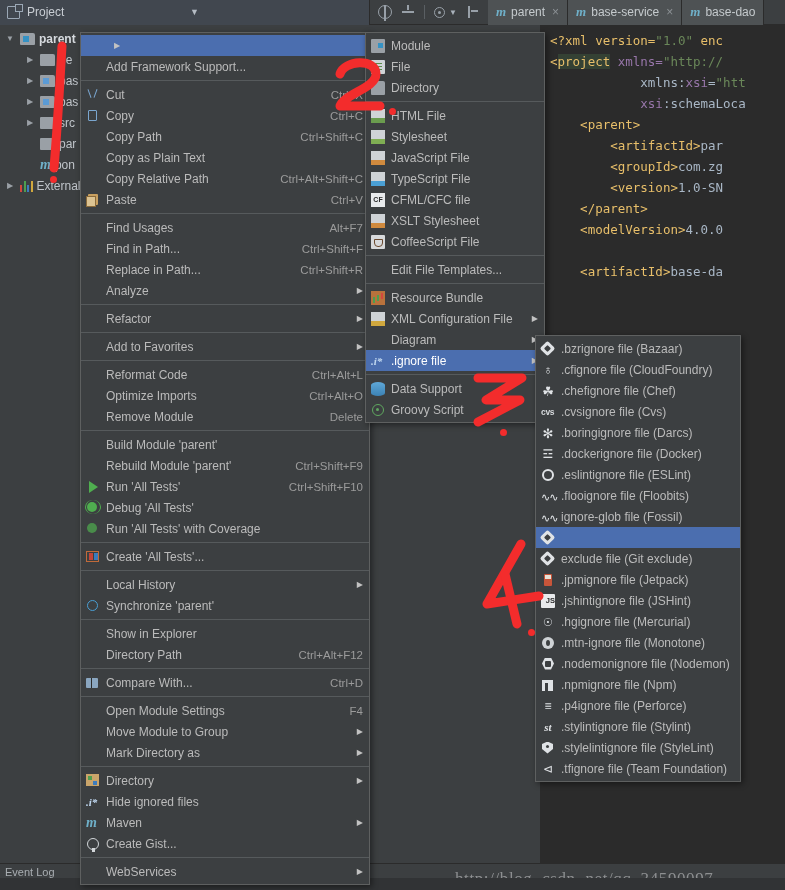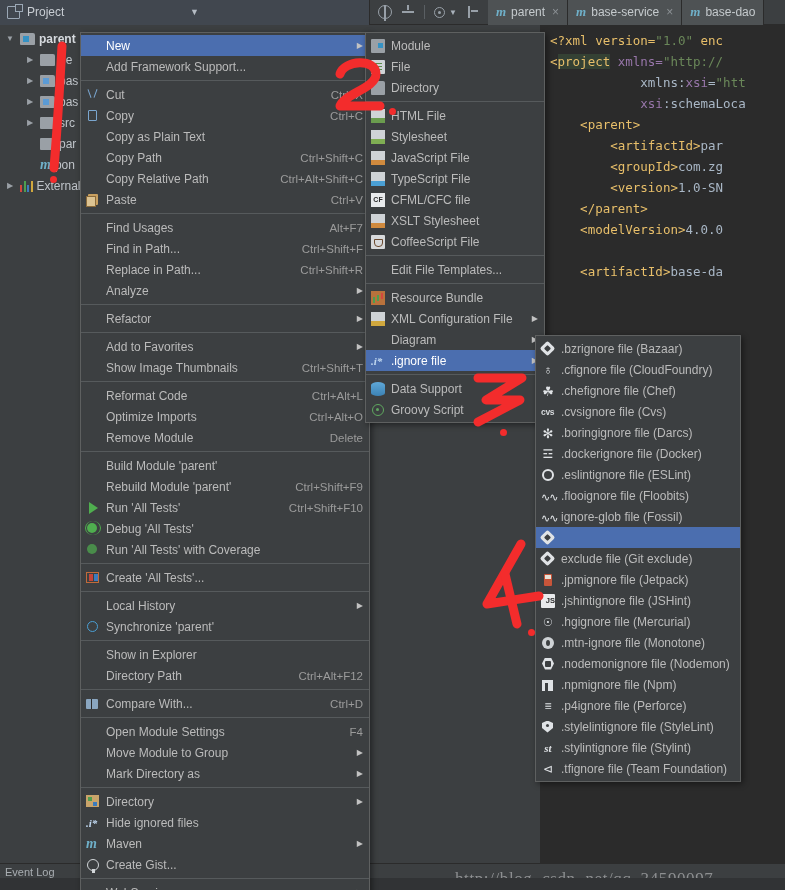--- a/index.html
+++ b/index.html
@@ -282,21 +282,20 @@
         <span class="tlbl">External</span>
       </div>
     </div>
 
   <div class="gutterline"></div>
   <div class="editor" id="editor"><div><span class="ktag">&lt;?xml version=</span><span class="kstr">"1.0"</span><span class="ktag"> enc</span></div><div><span class="ktag">&lt;</span><span class="khl">project</span><span class="kattr"> xmlns=</span><span class="kstr">"http://</span></div><div><span class="ktxt">            xmlns:</span><span class="kattr">xsi</span><span class="ktxt">=</span><span class="kstr">"htt</span></div><div><span class="ktxt">            </span><span class="kattr">xsi</span><span class="ktxt">:schemaLoca</span></div><div><span class="ktag">    &lt;parent&gt;</span></div><div><span class="ktag">        &lt;artifactId&gt;</span><span class="ktxt">par</span></div><div><span class="ktag">        &lt;groupId&gt;</span><span class="ktxt">com.zg</span></div><div><span class="ktag">        &lt;version&gt;</span><span class="ktxt">1.0-SN</span></div><div><span class="ktag">    &lt;/parent&gt;</span></div><div><span class="ktag">    &lt;modelVersion&gt;</span><span class="ktxt">4.0.0</span></div><div>&nbsp;</div><div><span class="ktag">    &lt;artifactId&gt;</span><span class="ktxt">base-da</span></div></div>
 
   <div class="menu" id="menu1">
       <div class="mi sel">
         <span class="ico"></span>
-        <span class="txt">New</span>
         <span class="arr">▶</span>
       </div>
       <div class="mi">
         <span class="ico"></span>
         <span class="txt">Add Framework Support...</span>
       </div>
       <div class="sep"></div>
       <div class="mi">
         <span class="ico">
           <span class="g cut"></span>
@@ -306,29 +305,29 @@
       </div>
       <div class="mi">
         <span class="ico">
           <span class="g copy"></span>
         </span>
         <span class="txt">Copy</span>
         <span class="acc">Ctrl+C</span>
       </div>
       <div class="mi">
         <span class="ico"></span>
-        <span class="txt">Copy as Plain Text</span>
-      </div>
-      <div class="mi">
-        <span class="ico"></span>
         <span class="txt">Copy Path</span>
         <span class="acc">Ctrl+Shift+C</span>
       </div>
       <div class="mi">
         <span class="ico"></span>
+        <span class="txt">Copy as Plain Text</span>
+      </div>
+      <div class="mi">
+        <span class="ico"></span>
         <span class="txt">Copy Relative Path</span>
         <span class="acc">Ctrl+Alt+Shift+C</span>
       </div>
       <div class="mi">
         <span class="ico">
           <span class="g paste"></span>
         </span>
         <span class="txt">Paste</span>
         <span class="acc">Ctrl+V</span>
       </div>
@@ -358,25 +357,20 @@
         <span class="ico"></span>
         <span class="txt">Refactor</span>
         <span class="arr">▶</span>
       </div>
       <div class="sep"></div>
       <div class="mi">
         <span class="ico"></span>
         <span class="txt">Add to Favorites</span>
         <span class="arr">▶</span>
       </div>
-      <div class="mi">
-        <span class="ico"></span>
-        <span class="txt">Show Image Thumbnails</span>
-        <span class="acc">Ctrl+Shift+T</span>
-      </div>
       <div class="sep"></div>
       <div class="mi">
         <span class="ico"></span>
         <span class="txt">Reformat Code</span>
         <span class="acc">Ctrl+Alt+L</span>
       </div>
       <div class="mi">
         <span class="ico"></span>
         <span class="txt">Optimize Imports</span>
         <span class="acc">Ctrl+Alt+O</span>
@@ -714,29 +708,29 @@
         <span class="txt">.npmignore file (Npm)</span>
       </div>
       <div class="mi">
         <span class="ico">
           <span class="g stack">≡</span>
         </span>
         <span class="txt">.p4ignore file (Perforce)</span>
       </div>
       <div class="mi">
         <span class="ico">
+          <span class="g st">st</span>
+        </span>
+        <span class="txt">.stylintignore file (Stylint)</span>
+      </div>
+      <div class="mi">
+        <span class="ico">
           <span class="g shield"></span>
         </span>
         <span class="txt">.stylelintignore file (StyleLint)</span>
-      </div>
-      <div class="mi">
-        <span class="ico">
-          <span class="g st">st</span>
-        </span>
-        <span class="txt">.stylintignore file (Stylint)</span>
       </div>
       <div class="mi">
         <span class="ico">
           <span class="g tf">⊲</span>
         </span>
         <span class="txt">.tfignore file (Team Foundation)</span>
       </div>
     </div>
 
   <div class="statusbar">

